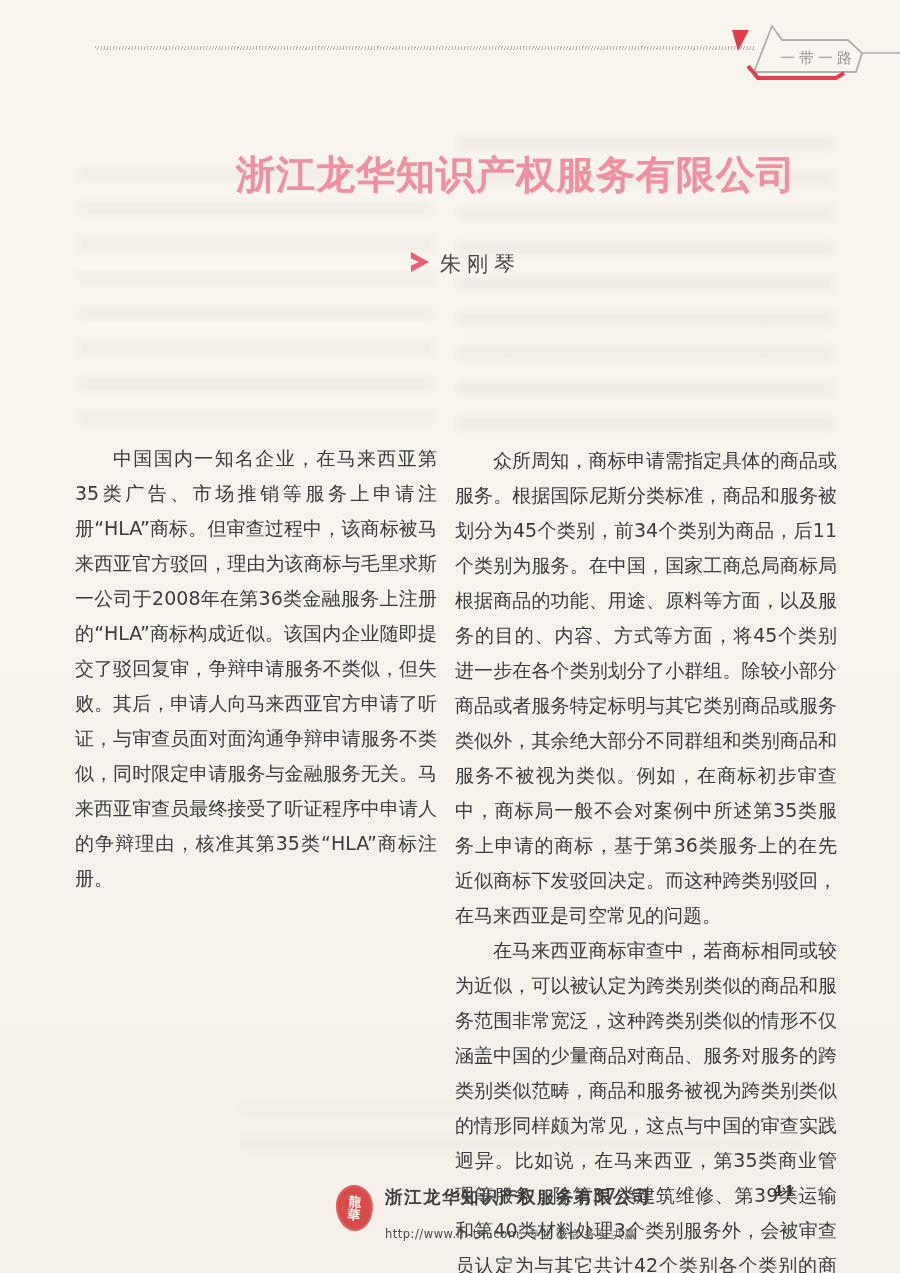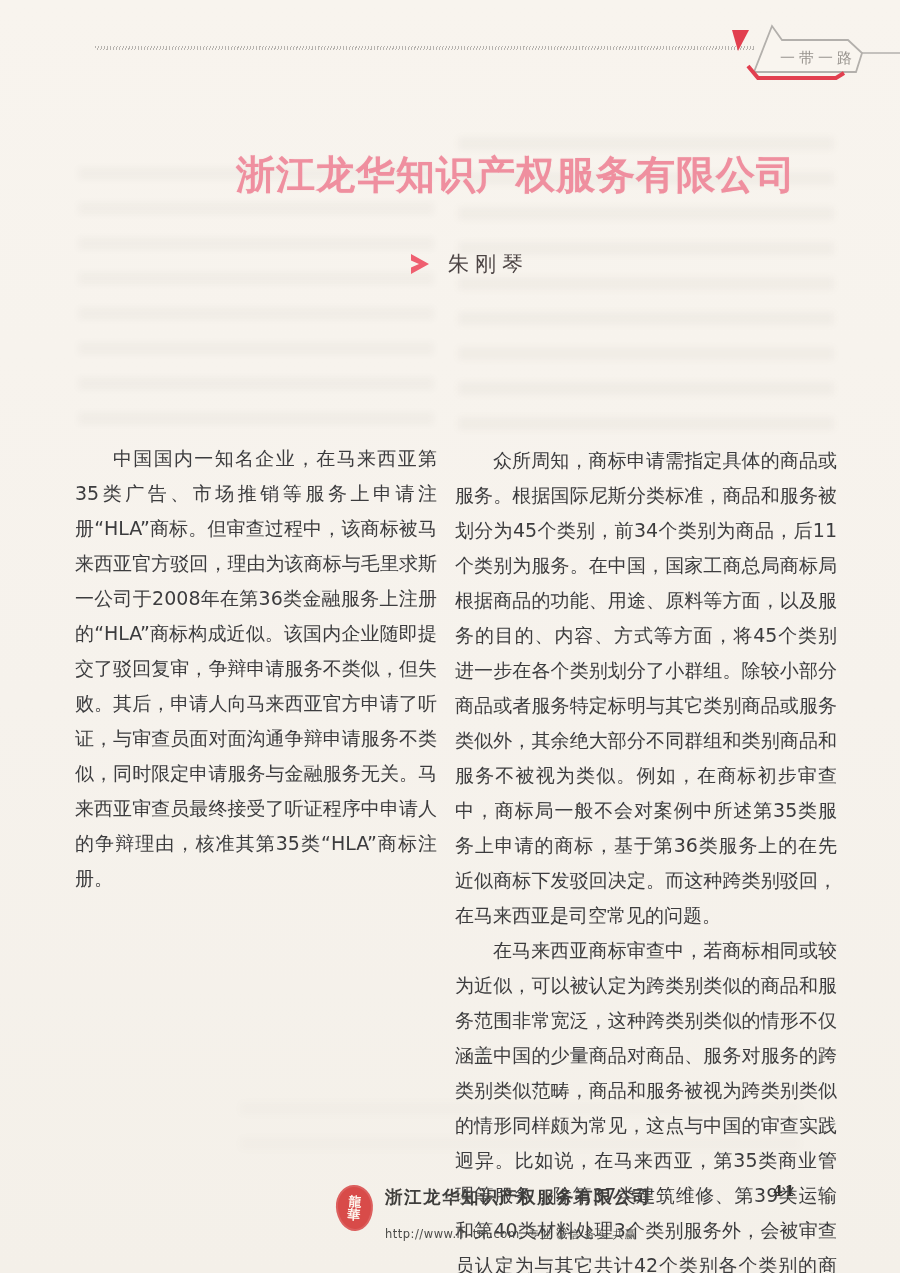--- a/index.html
+++ b/index.html
@@ -20,21 +20,21 @@
   .top-rule{position:absolute;left:95px;top:46px;width:660px;height:4px;z-index:1;
     background:repeating-linear-gradient(105deg,#aaa7a3 0 1px,transparent 1px 3px);
     opacity:.85;}
   .badge-svg{position:absolute;left:720px;top:20px;width:180px;height:70px;z-index:2;}
   .badge-text{font-family:"DejaVu Sans","Liberation Sans",sans-serif;
     font-size:15px;letter-spacing:4px;fill:#98948f;}
   .title{position:absolute;left:236px;top:148px;width:450px;z-index:2;
     margin:0;font-size:39px;font-weight:bold;letter-spacing:1px;
     color:#ef8f9f;text-shadow:0 0 1px rgba(239,143,159,.45);white-space:nowrap;}
   .author-row{position:absolute;left:408px;top:250px;z-index:2;
-    display:flex;align-items:center;gap:16px;}
+    display:flex;gap:8px;}
   .author-arrow{width:24px;height:24px;}
   .author-name{font-size:21px;color:#4c4444;letter-spacing:6px;}
   .col{position:absolute;z-index:2;color:#3c3c3e;
     font-size:19px;line-height:35px;text-align:justify;text-justify:inter-character;}
   .col p{margin:0;text-indent:2em;}
   .col-left{left:75px;top:441px;width:362px;}
   .col-right{left:455px;top:443px;width:382px;}
   .section-heading{margin:0 0 1px 0;font-size:20px;font-weight:bold;
     color:#ef7e8f;line-height:35px;letter-spacing:1px;}
   .footer{position:absolute;left:336px;top:1185px;z-index:2;display:flex;gap:12px;}

